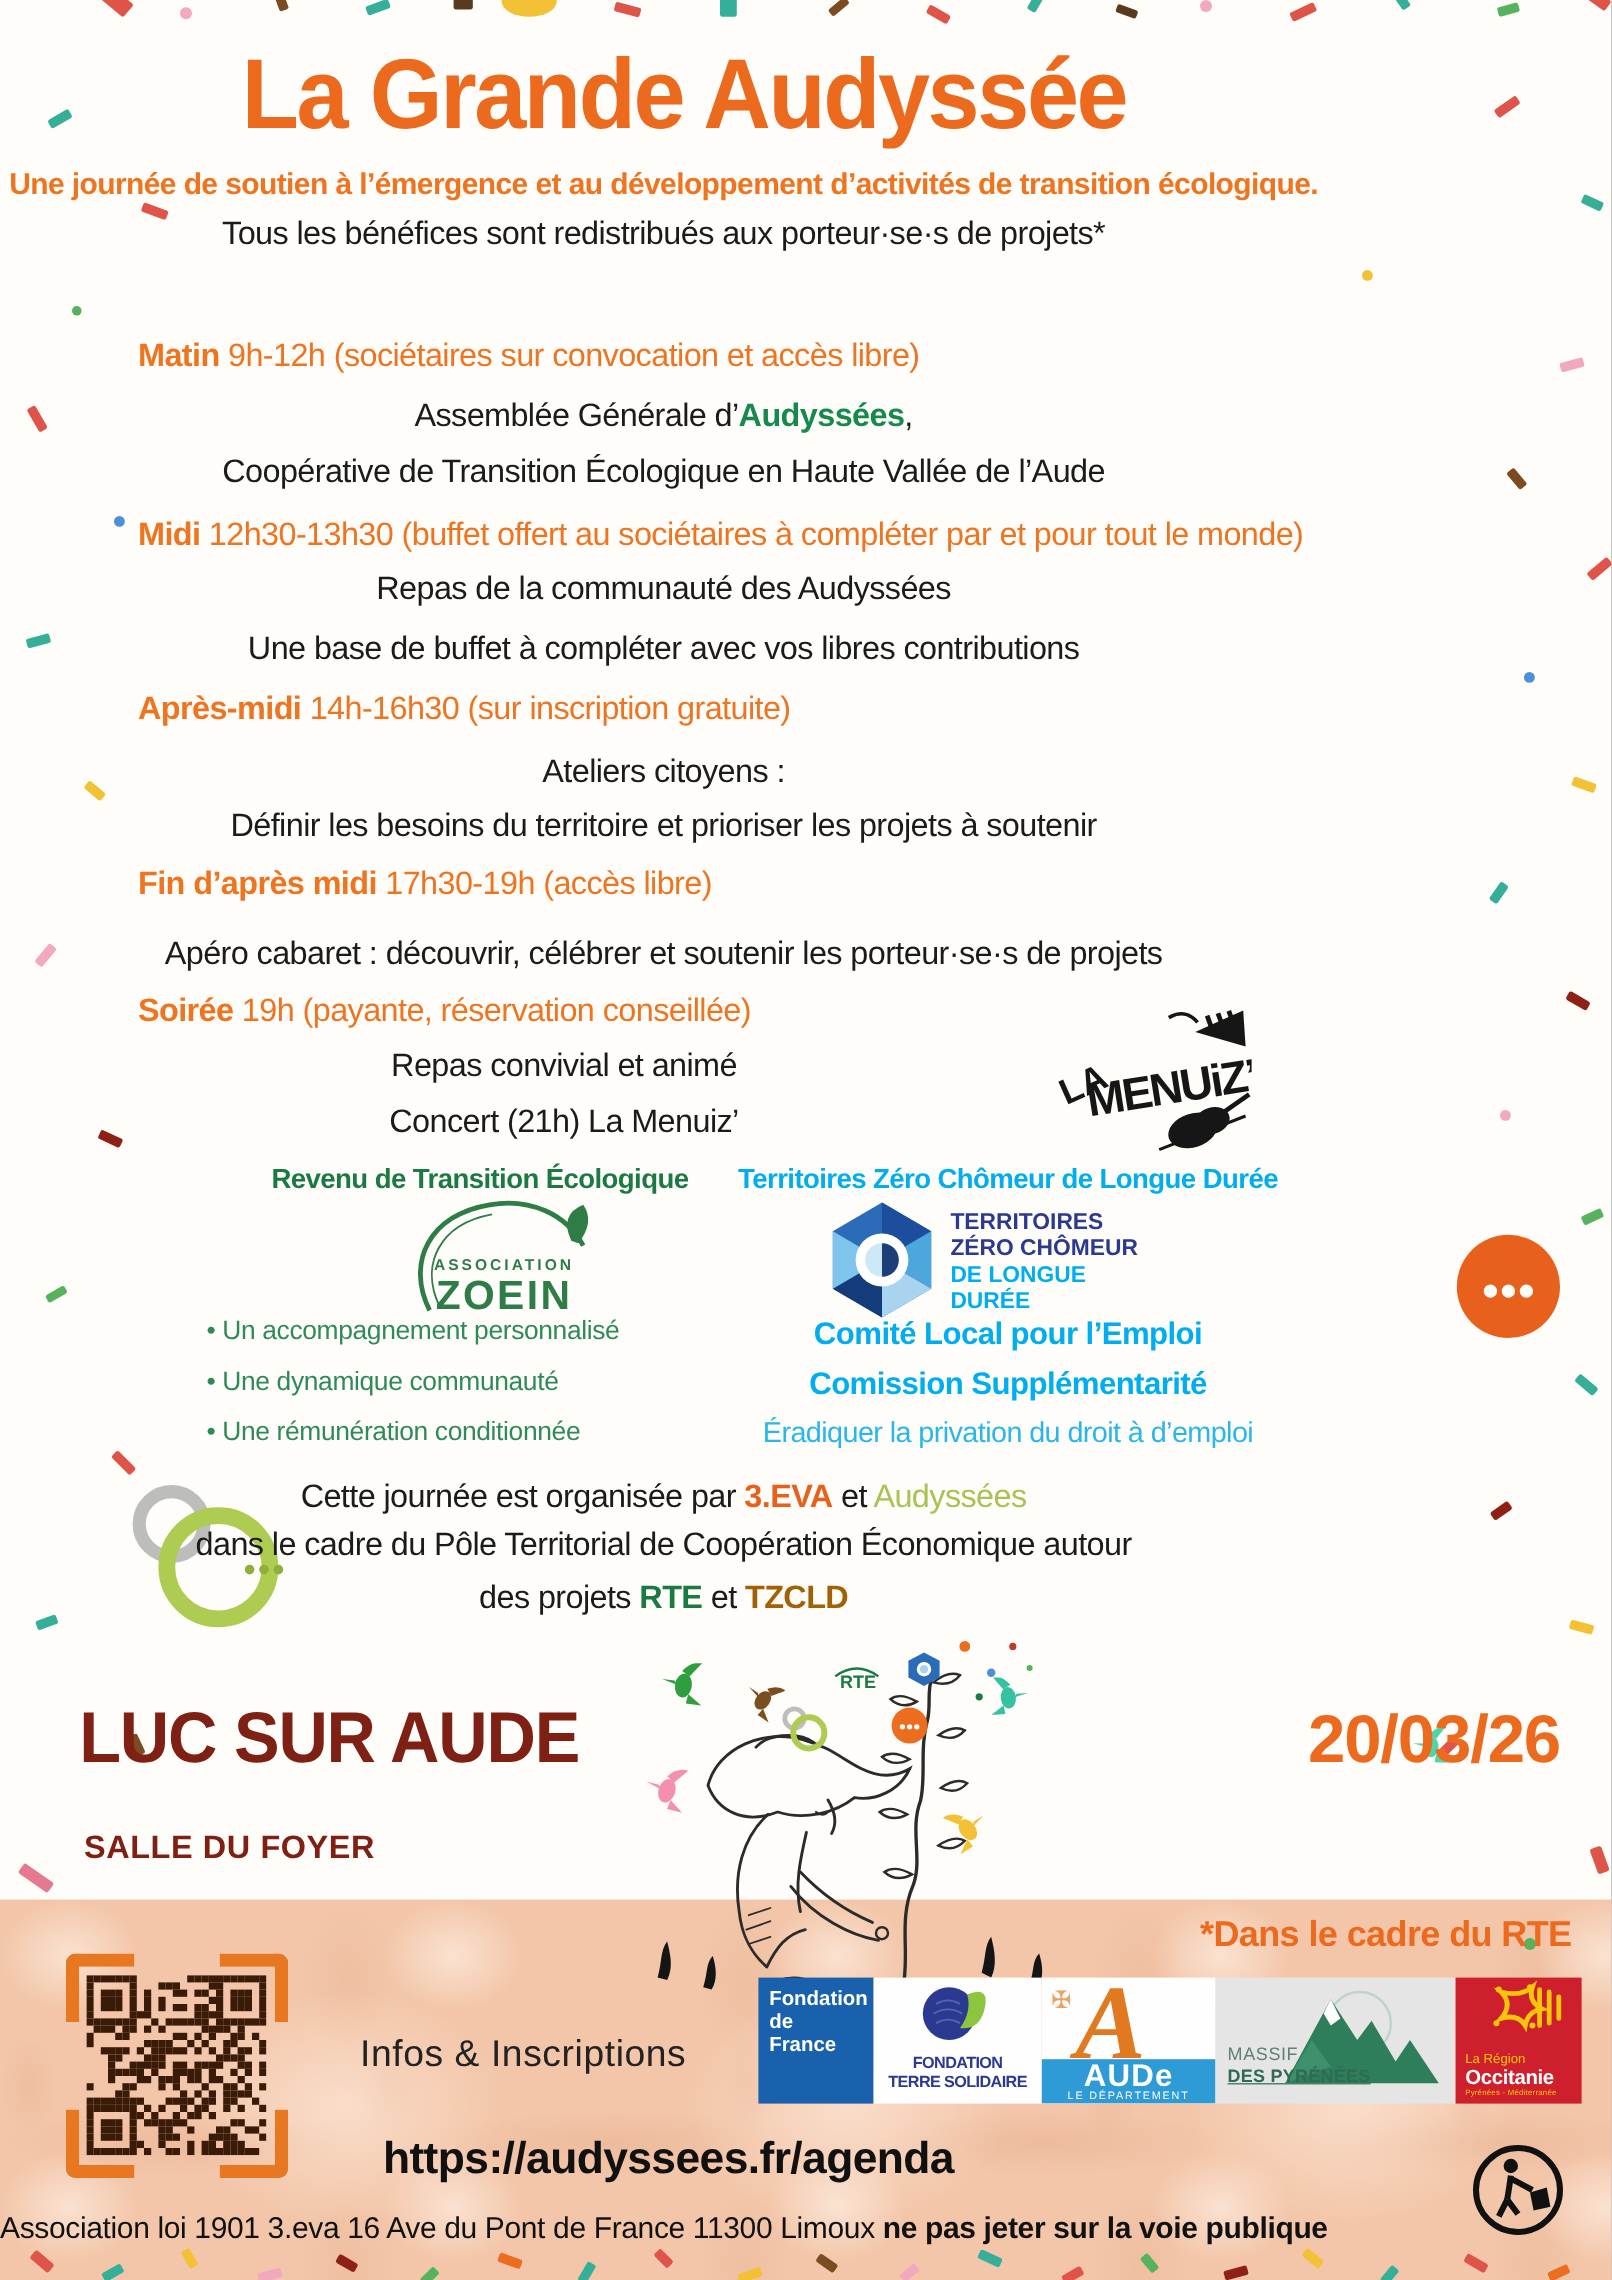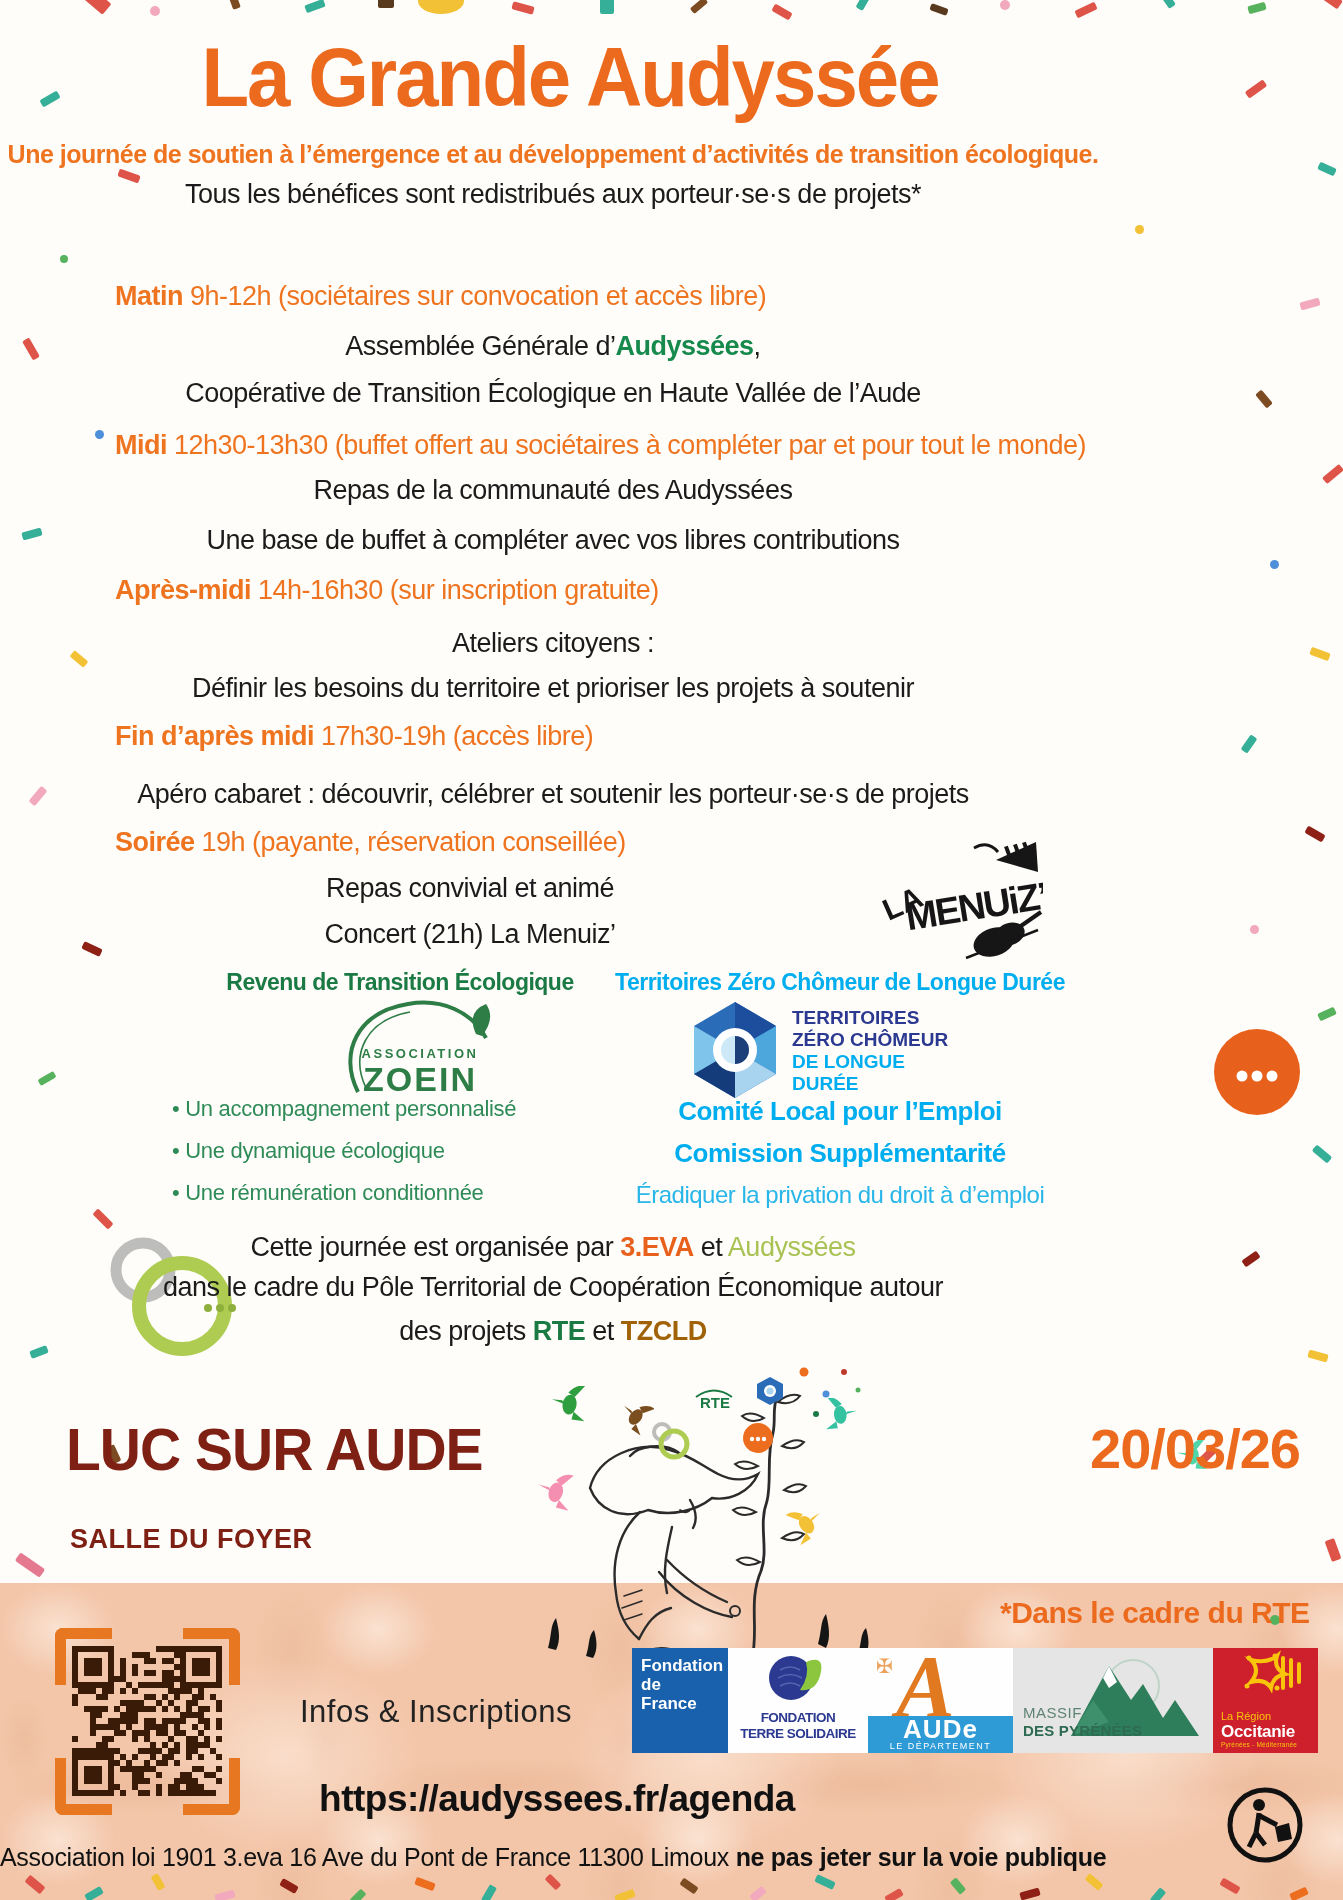--- a/index.html
+++ b/index.html
@@ -57,21 +57,21 @@
   .pterre{width:140px;background:#fefefe;text-align:center;}
   .pterre .tt{font-size:13.5px;font-weight:800;color:#2B3990;line-height:1.1;letter-spacing:-0.5px;margin-top:1px;}
   .paude{width:145px;background:#fefefe;}
   .paude .aband{position:absolute;left:0;bottom:0;width:145px;height:37px;background:#2E9BD6;color:#fff;text-align:center;}
   .paude .aname{font-size:26px;font-weight:800;line-height:26px;letter-spacing:1px;}
   .paude .asub{font-size:9px;letter-spacing:1.5px;line-height:9px;}
   .paude .aletter{position:absolute;top:-12px;left:28px;font-size:88px;font-weight:800;font-style:italic;color:#E0791F;font-family:"Liberation Serif",serif;}
   .paude .across{position:absolute;top:6px;left:8px;font-size:20px;color:#EDA35E;}
   .pmassif{width:200px;background:#e5e5e5;}
   .pmassif .mt{position:absolute;left:10px;top:56px;font-size:15px;color:#5F8372;letter-spacing:0.5px;}
-  .pmassif .mb{position:absolute;left:10px;top:74px;font-size:15px;font-weight:800;color:#2E6B52;letter-spacing:0.2px;}
+  .pmassif .mb{position:absolute;left:10px;top:74px;font-size:15px;font-weight:800;color:#2E6B52;letter-spacing:0.2px;text-decoration:underline;}
   .pocc{width:105px;background:#CE202C;color:#fff;}
   .pocc .o1{position:absolute;left:8px;top:62px;font-size:11px;color:#F9C50B;}
   .pocc .o2{position:absolute;left:8px;top:74px;font-size:17px;font-weight:800;color:#fff;letter-spacing:-0.3px;}
   .pocc .o3{position:absolute;left:8px;top:93px;font-size:6.5px;color:#F9C50B;letter-spacing:0.2px;}
   
   .qrbox{top:1628px;left:55px;width:185px;height:187px;}
   .qc{position:absolute;width:46px;height:46px;border:11px solid #E87722;}
   .qc.tl{top:0;left:0;border-right:none;border-bottom:none;border-top-left-radius:8px;}
   .qc.tr{top:0;right:0;border-left:none;border-bottom:none;border-top-right-radius:8px;}
   .qc.bl{bottom:0;left:0;border-right:none;border-top:none;border-bottom-left-radius:8px;}
@@ -227,21 +227,21 @@
       <circle cx="47" cy="50" r="14" fill="#CDE9F8"></circle>
       <path d="M47 36 A14 14 0 0 1 47 64 Z" fill="#1C3F7A"></path>
     </g>
     <text class="tz-l1" x="104" y="24">TERRITOIRES</text>
     <text class="tz-l1" x="104" y="46">ZÉRO CHÔMEUR</text>
     <text class="tz-l2" x="104" y="68">DE LONGUE</text>
     <text class="tz-l2" x="104" y="90">DURÉE</text>
   </svg>
 
   <div class="abs bullet nw" style="top:1096px;left:172px">Un accompagnement personnalisé</div>
-  <div class="abs bullet nw" style="top:1138px;left:172px">Une  dynamique écologique</div>
+  <div class="abs bullet nw" style="top:1138px;left:172px">Une  dynamique communauté</div>
   <div class="abs bullet nw" style="top:1180px;left:172px">Une rémunération conditionnée</div>
 
   <div class="abs rline-b nw" style="top:1096px">Comité Local pour l’Emploi</div>
   <div class="abs rline-b nw" style="top:1138px">Comission Supplémentarité</div>
   <div class="abs rline-r nw" style="top:1181px">Éradiquer la privation du droit à d’emploi</div>
 
   <svg class="abs" style="top:1230px;left:96px" width="160" height="140" viewBox="0 0 160 140">
     <circle cx="47" cy="40" r="27" stroke="#BDBDBB" stroke-width="11" fill="none"></circle>
     <circle cx="86" cy="76" r="43" stroke="#AECB52" stroke-width="14" fill="none"></circle>
     <circle cx="112" cy="78" r="4" fill="#8FAF3C"></circle>

